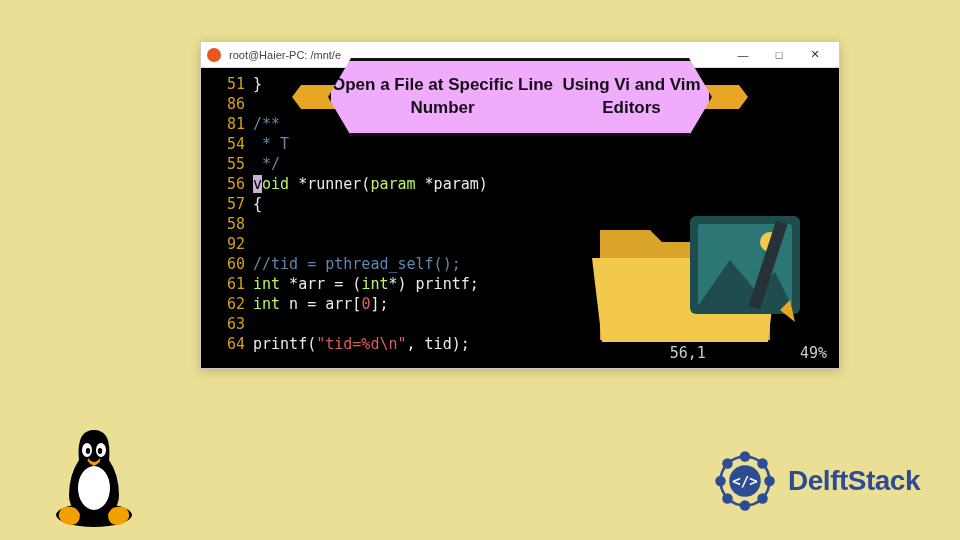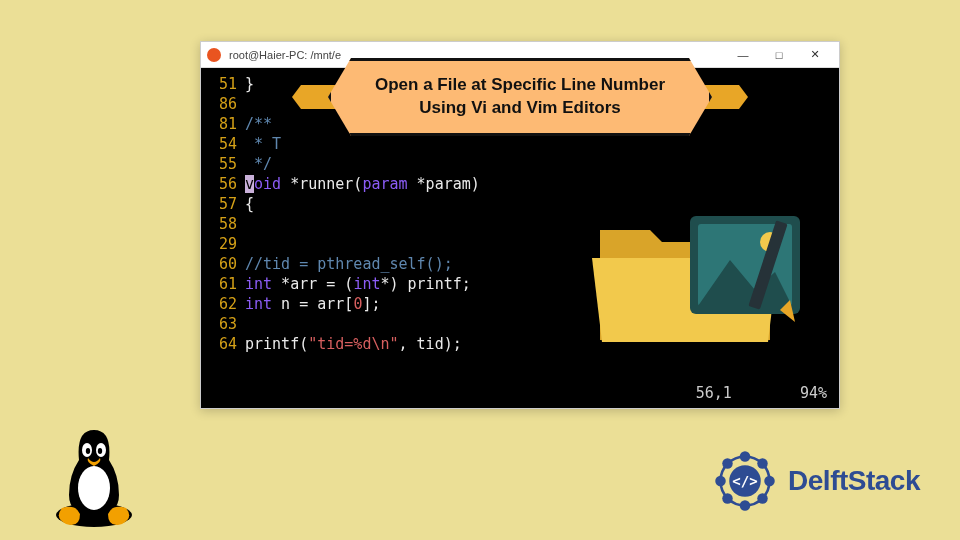--- a/index.html
+++ b/index.html
@@ -9,21 +9,21 @@
     background: #ebdf96;
     position: relative;
     font-family: Arial, sans-serif;
     overflow: hidden;
   }
   .terminal-window {
     position: absolute;
     top: 41px;
     left: 200px;
     width: 640px;
-    height: 368px;
+    height: 328px;
     background: #fff;
     border: 1px solid #ccc;
     box-shadow: 0 2px 10px rgba(0,0,0,0.2);
   }
   .titlebar {
     height: 26px;
     background: #fff;
     display: flex;
     align-items: center;
     padding: 0 6px;
@@ -54,51 +54,51 @@
     font-size: 11px;
     color: #333;
     cursor: pointer;
   }
   .terminal-body {
     background: #000;
     color: #ccc;
     height: calc(100% - 26px);
     font-family: 'Consolas', 'Monaco', monospace;
     font-size: 15px;
-    padding: 6px 8px;
+    padding: 6px 16px;
     position: relative;
     overflow: hidden;
   }
   .code-line {
     display: flex;
     line-height: 20px;
     height: 20px;
   }
   .line-num {
     color: #d4a017;
     width: 28px;
     text-align: right;
     margin-right: 8px;
     flex-shrink: 0;
   }
   .line-content {
     white-space: pre;
   }
   .tok-white { color: #eaeaea; }
   .tok-comment { color: #5f87af; }
-  .tok-keyword { color: #8b5cf6; }
+  .tok-keyword { color: #bef264; }
   .tok-number { color: #d75f5f; }
   .tok-string { color: #d75f5f; }
   .cursor-bg { background: #c9b0d9; color: #000; }
   .status-line {
     position: absolute;
     bottom: 6px;
     right: 12px;
     display: flex;
-    gap: 68px;
+    gap: 94px;
     color: #ccc;
     font-size: 15px;
   }
   .overlay-title {
     position: absolute;
     top: 58px;
     left: 328px;
     width: 384px;
     height: 78px;
     z-index: 10;
@@ -119,25 +119,24 @@
     right: -36px;
     transform: translateY(-50%);
     width: 60px;
     height: 24px;
     background: #e8a627;
     clip-path: polygon(0 50%, 15% 0, 85% 0, 100% 50%, 85% 100%, 15% 100%);
   }
   .hex-body {
     position: absolute;
     inset: 0;
-    background: #fdba74;
+    background: #f0abfc;
     border: 3px solid #111;
     clip-path: polygon(6% 0, 94% 0, 100% 50%, 94% 100%, 6% 100%, 0 50%);
     display: flex;
-    flex-direction: column;
     align-items: center;
     justify-content: center;
     font-weight: bold;
     font-size: 17px;
     color: #111;
     text-align: center;
     line-height: 1.35;
   }
   .folder-illustration {
     position: absolute;
@@ -210,21 +209,21 @@
         </div>
         <div class="code-line">
           <span class="line-num">57</span>
           <span class="line-content"><span class="tok-white">{</span></span>
         </div>
         <div class="code-line">
           <span class="line-num">58</span>
           <span class="line-content"></span>
         </div>
         <div class="code-line">
-          <span class="line-num">29</span>
+          <span class="line-num">92</span>
         </div>
         <div class="code-line">
           <span class="line-num">60</span>
           <span class="line-content"><span class="tok-comment">//tid = pthread_self();</span></span>
         </div>
         <div class="code-line">
           <span class="line-num">61</span>
           <span class="line-content"><span class="tok-keyword">int</span><span class="tok-white"> *arr = (</span><span class="tok-keyword">int</span><span class="tok-white">*) printf;</span></span>
         </div>
         <div class="code-line">
@@ -234,21 +233,21 @@
         <div class="code-line">
           <span class="line-num">63</span>
         </div>
         <div class="code-line">
           <span class="line-num">64</span>
           <span class="line-content"><span class="tok-white">printf(</span><span class="tok-string">"tid=%d\n"</span><span class="tok-white">, tid);</span></span>
         </div>
       </div>
     <div class="status-line">
       <span>56,1</span>
-      <span>94%</span>
+      <span>49%</span>
     </div>
   </div>
 </div>
 
 <div class="overlay-title">
   <div class="hex-bar-left"></div>
   <div class="hex-bar-right"></div>
   <div class="hex-body">
     <div>Open a File at Specific Line Number</div>
     <div>Using Vi and Vim Editors</div>

